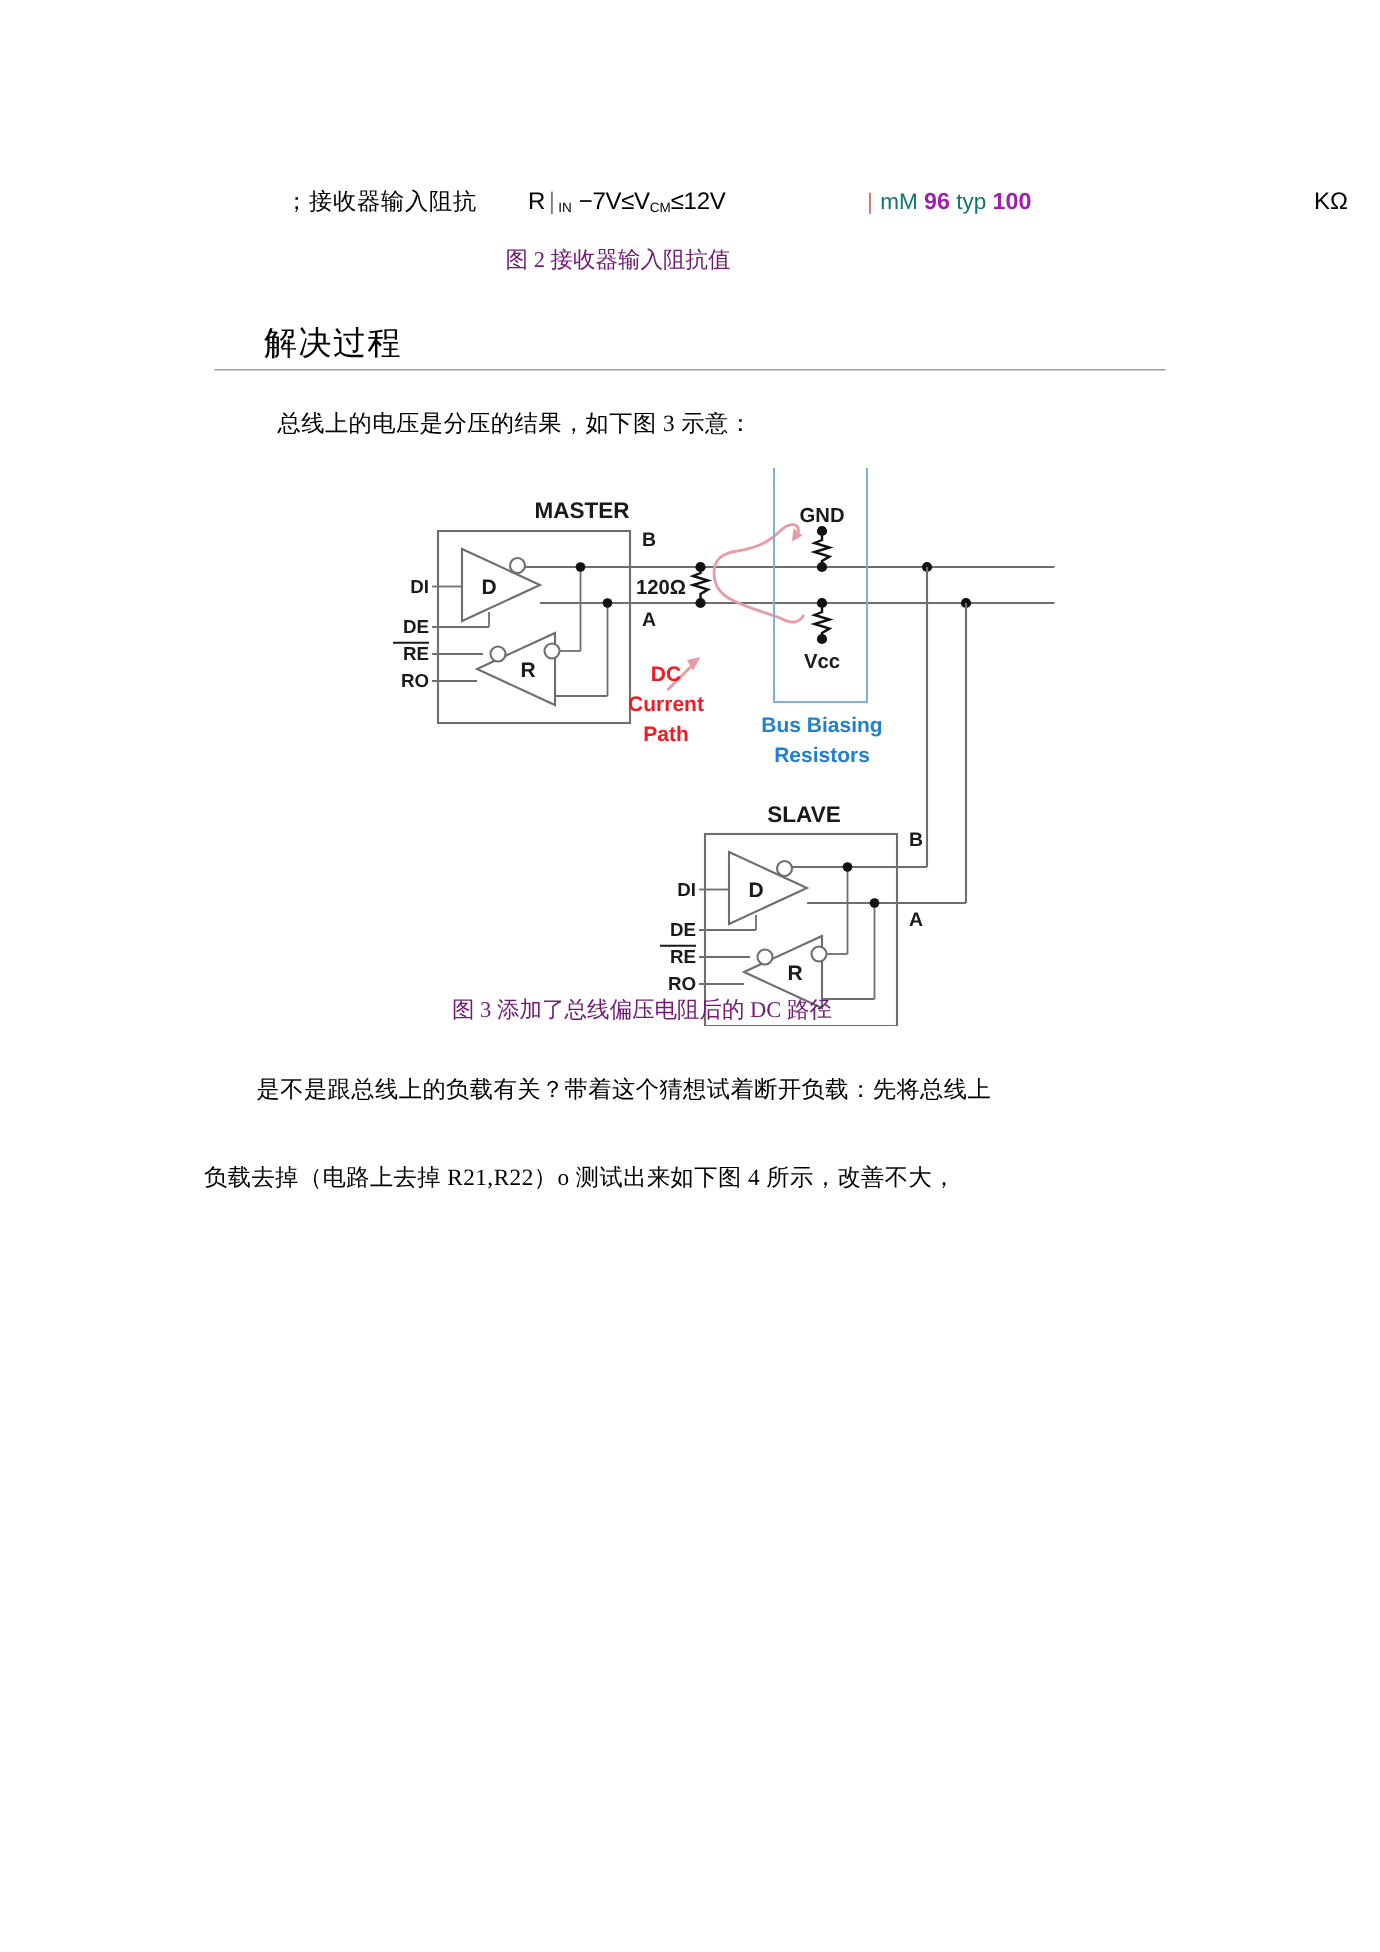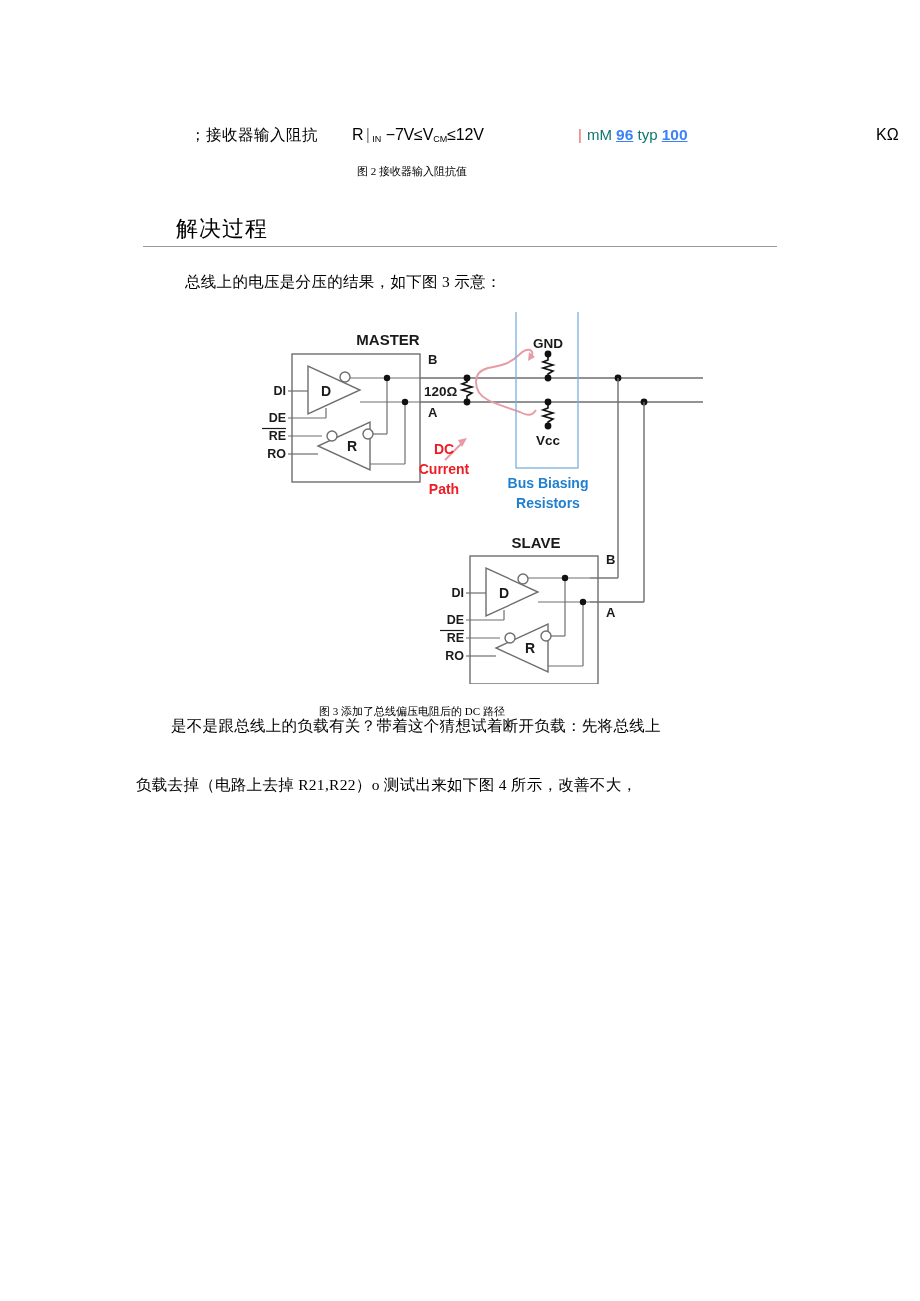--- a/index.html
+++ b/index.html
@@ -69,45 +69,44 @@
   .spec-values .divider {
     color: #e06666;
     font-weight: 300;
     margin-right: 5px;
   }
   .v-red {
     color: #0f766e;
     font-size: 15px;
   }
   .v-black {
-    color: #3b82f6;
+    color: #a21caf;
     font-weight: 700;
     font-size: 15.5px;
-    text-decoration: underline;
   }
   .spec-unit {
     position: absolute;
     left: 836px;
     top: 0;
     font-family: "Liberation Sans", "DejaVu Sans", sans-serif;
     font-size: 16px;
     margin-left: 40px;
   }
 
   
   .caption {
     position: absolute;
     width: 824px;
     text-align: center;
     font-family: "Liberation Serif", "DejaVu Serif", serif;
-    font-size: 11px;
-    color: #000000;
+    font-size: 15px;
+    color: #701a75;
   }
   .caption-fig2 { top: 164px; left: 0; }
-  .caption-fig3 { top: 704px; left: 0; }
+  .caption-fig3 { top: 664px; left: 0; padding-left: 16px; }
 
   
   .section-heading {
     position: absolute;
     left: 176px;
     top: 214px;
     font-family: "Liberation Sans", "DejaVu Sans", sans-serif;
     font-size: 22px;
     font-weight: 400;
     letter-spacing: 1px;

